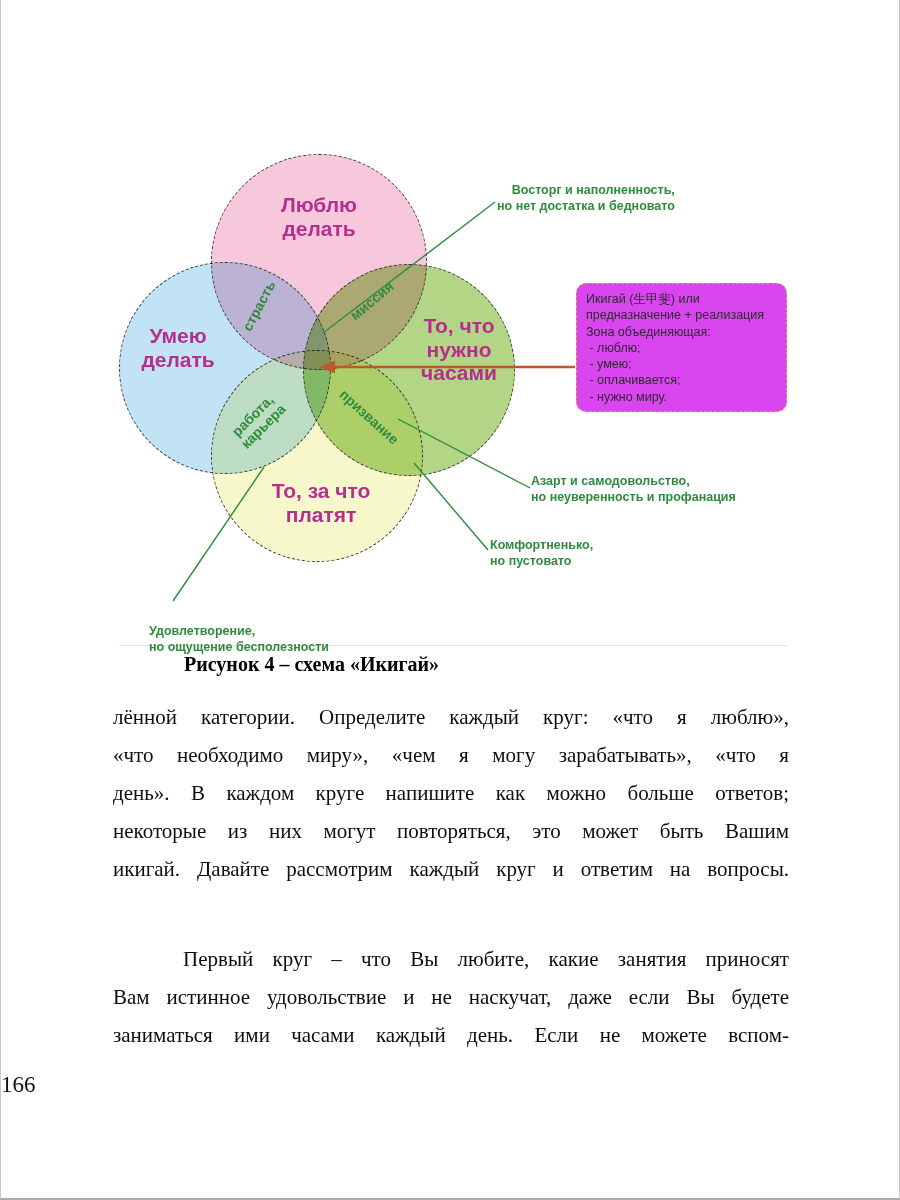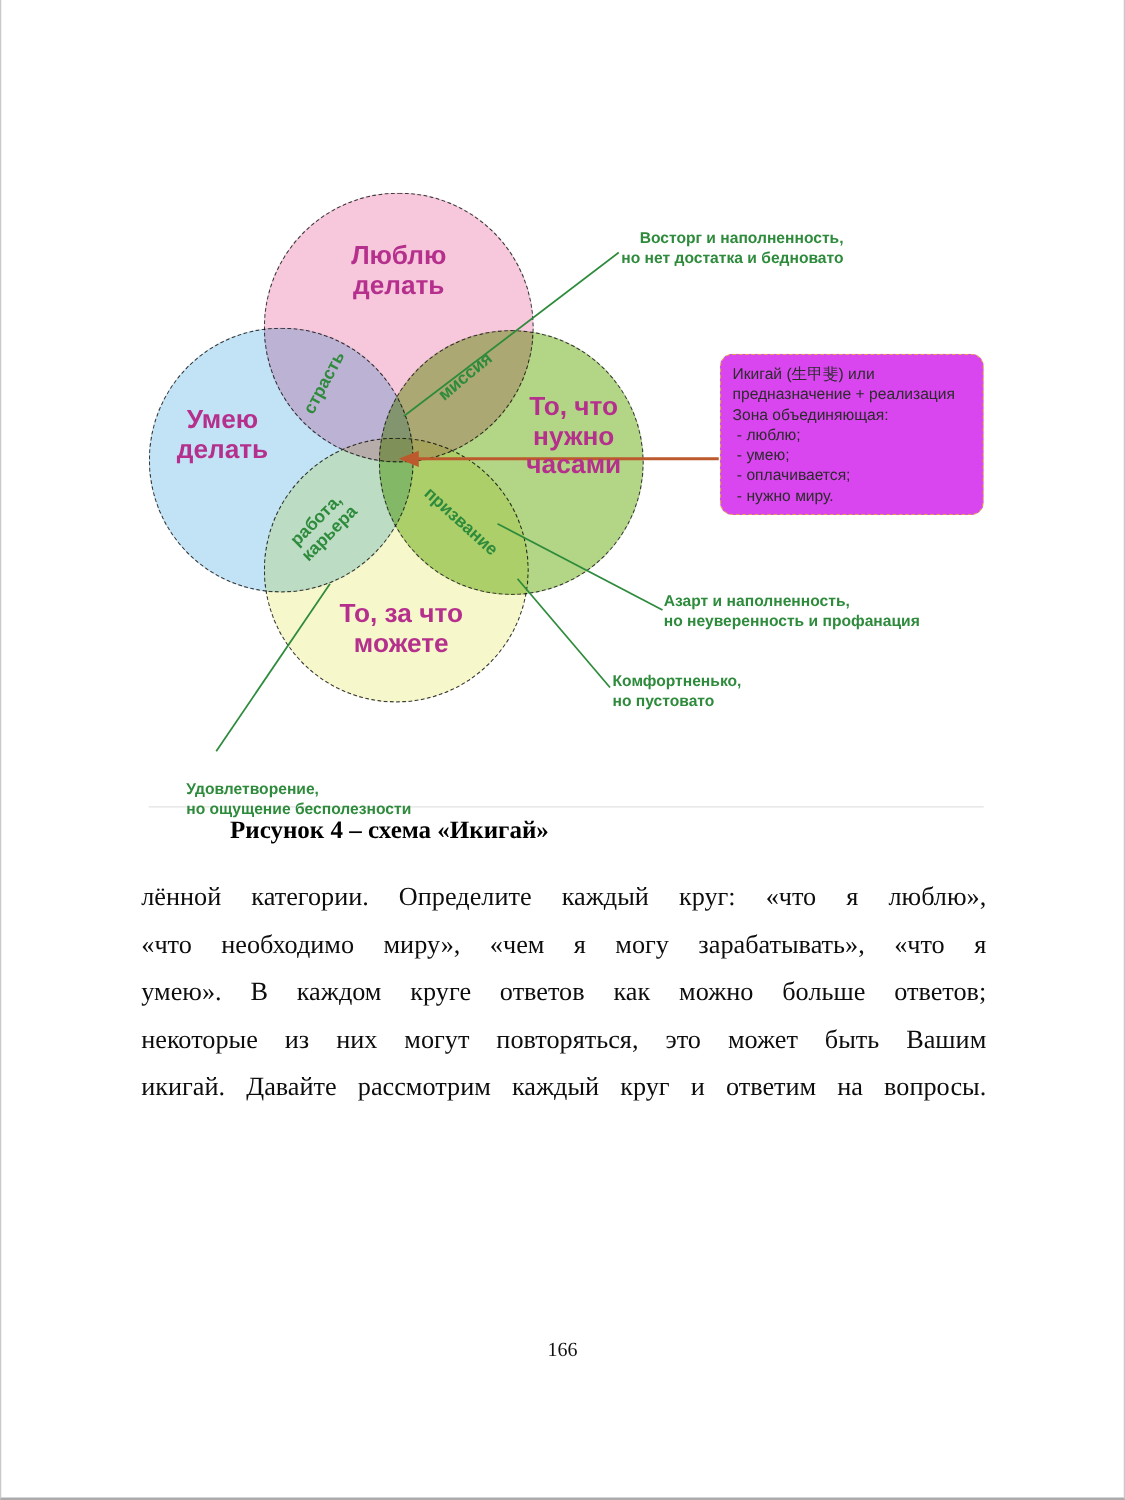--- a/index.html
+++ b/index.html
@@ -48,22 +48,22 @@
 
   
   .caption { position:absolute; left:183px; top:653px; z-index:4;
              font-family:"Liberation Serif", serif; font-weight:bold; font-size:20px; color:#000; }
   .para { position:absolute; left:112px; width:676px; z-index:4;
           font-family:"Liberation Serif", serif; font-size:21px; line-height:38px; color:#0d0d0d; }
   .p1 { top:698px; }
   .p2 { top:940px; }
   .para .line { text-align:justify; text-align-last:justify; }
   .para .line.first { text-indent:70px; }
-  .pagenum { position:absolute; left:0; top:1072px; width:100%; text-align:center; z-index:4;
-             font-family:"Liberation Serif", serif; font-size:16px; color:#111; }
+  .pagenum { position:absolute; left:0; top:1072px; width:100%; text-align:left; z-index:4;
+             font-family:"Liberation Serif", serif; font-size:23px; color:#111; }
 </style>
 </head>
 <body>
 
 <div class="page">
 
   <div class="blend-layer">
     <div class="circle c-love"></div>
     <div class="circle c-can"></div>
     <div class="circle c-need"></div>
@@ -82,31 +82,31 @@
   </svg>
 
   <div class="vlabel l-love">Люблю
 делать</div>
   <div class="vlabel l-can">Умею
 делать</div>
   <div class="vlabel l-need">То, что
 нужно
 часами</div>
   <div class="vlabel l-paid">То, за что
-можете</div>
+платят</div>
 
   <div class="olabel o-passion">страсть</div>
   <div class="olabel o-mission">миссия</div>
   <div class="olabel o-profession">работа,
 карьера</div>
   <div class="olabel o-vocation">призвание</div>
 
   <div class="note n-tr">Восторг и наполненность,
 но нет достатка и бедновато</div>
-  <div class="note n-r">Азарт и наполненность,
+  <div class="note n-r">Азарт и самодовольство,
 но неуверенность и профанация</div>
   <div class="note n-br">Комфортненько,
 но пустовато</div>
   <div class="note n-bl">Удовлетворение,
 но ощущение бесполезности</div>
 
   <div class="ibox">Икигай (生甲斐) или
 предназначение + реализация
 Зона объединяющая:
  - люблю;
@@ -114,21 +114,26 @@
  - оплачивается;
  - нужно миру.</div>
 
   <div class="divider"></div>
 
   <div class="caption">Рисунок 4 – схема «Икигай»</div>
 
   <div class="para p1">
     <div class="line">лённой категории. Определите каждый круг: «что я люблю»,</div>
     <div class="line">«что необходимо миру», «чем я могу зарабатывать», «что я</div>
-    <div class="line">умею». В каждом круге ответов как можно больше ответов;</div>
+    <div class="line">день». В каждом круге напишите как можно больше ответов;</div>
     <div class="line">некоторые из них могут повторяться, это может быть Вашим</div>
     <div class="line">икигай. Давайте рассмотрим каждый круг и ответим на вопросы.</div>
   </div>
 
+  <div class="para p2">
+    <div class="line first">Первый круг – что Вы любите, какие занятия приносят</div>
+    <div class="line">Вам истинное удовольствие и не наскучат, даже если Вы будете</div>
+    <div class="line">заниматься ими часами каждый день. Если не можете вспом-</div>
+  </div>
 
   <div class="pagenum">166</div>
 
 </div>
 
 </body></html>

